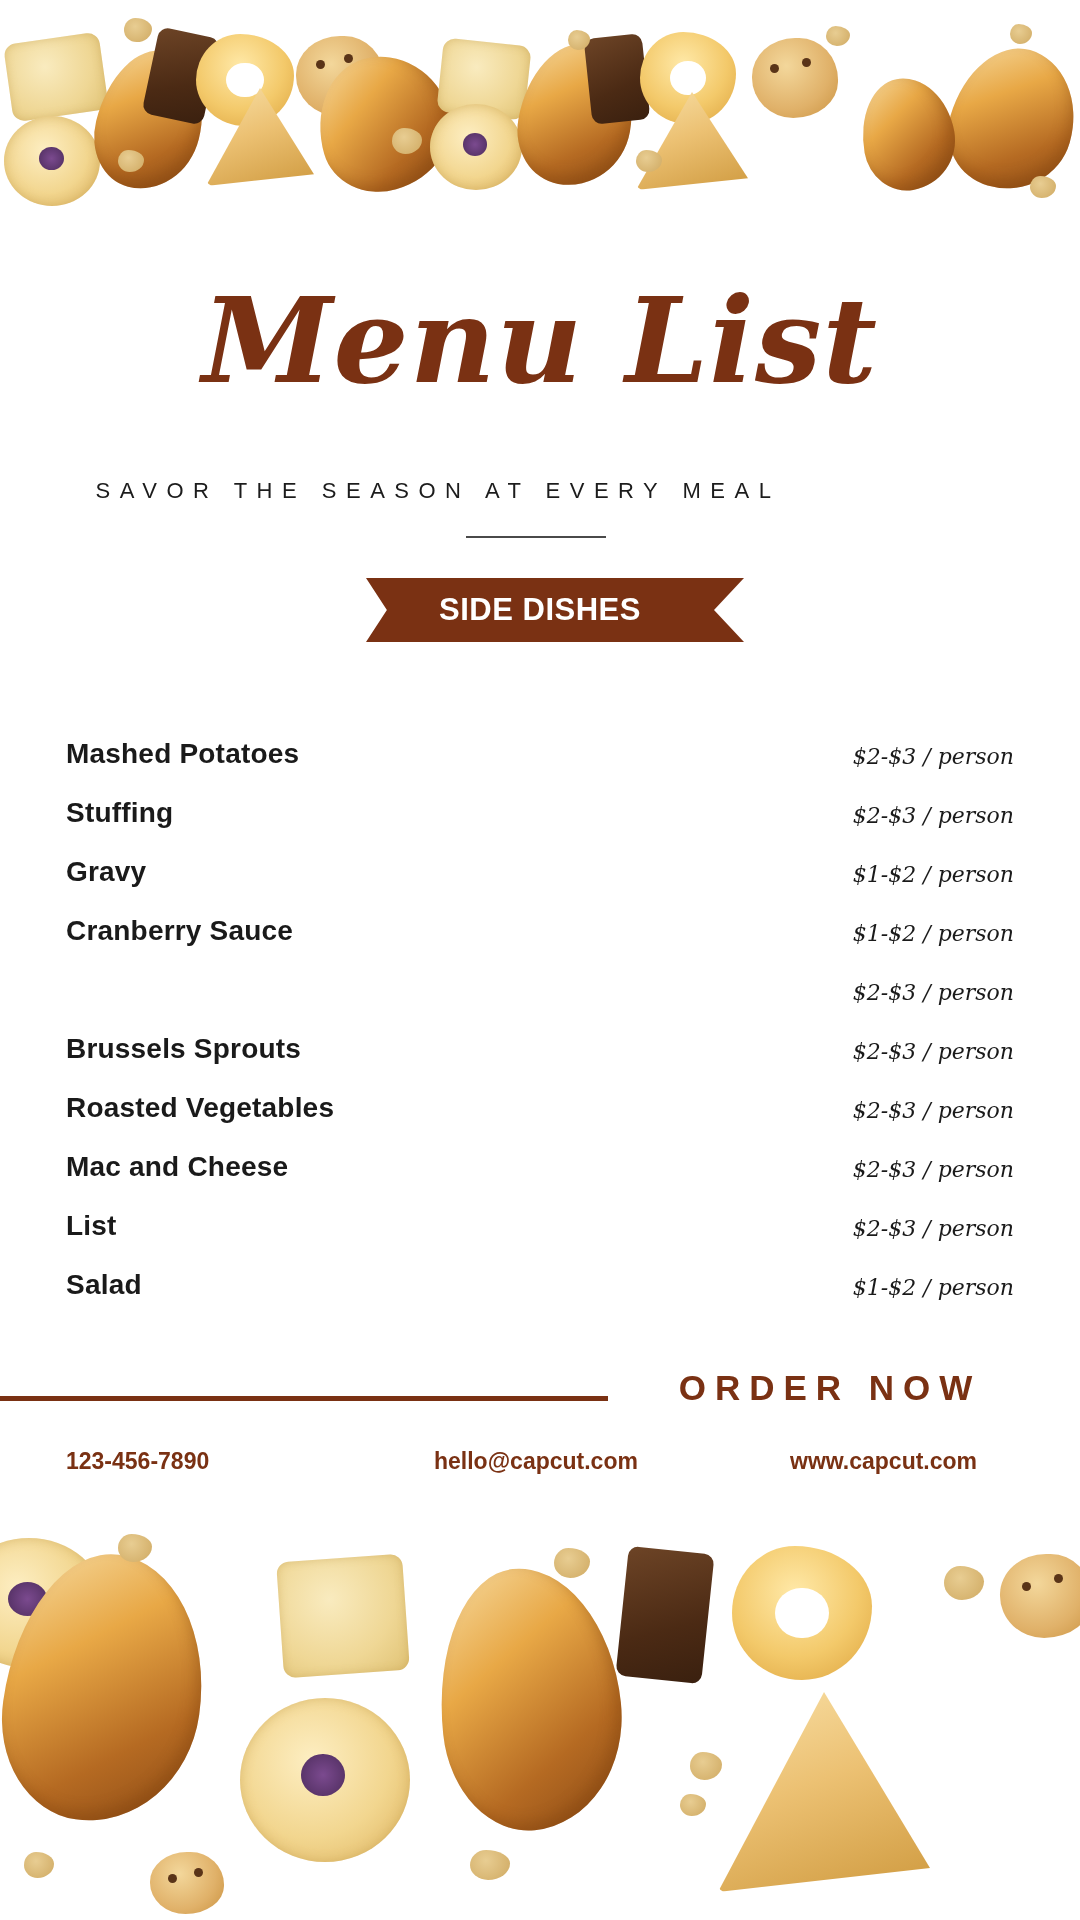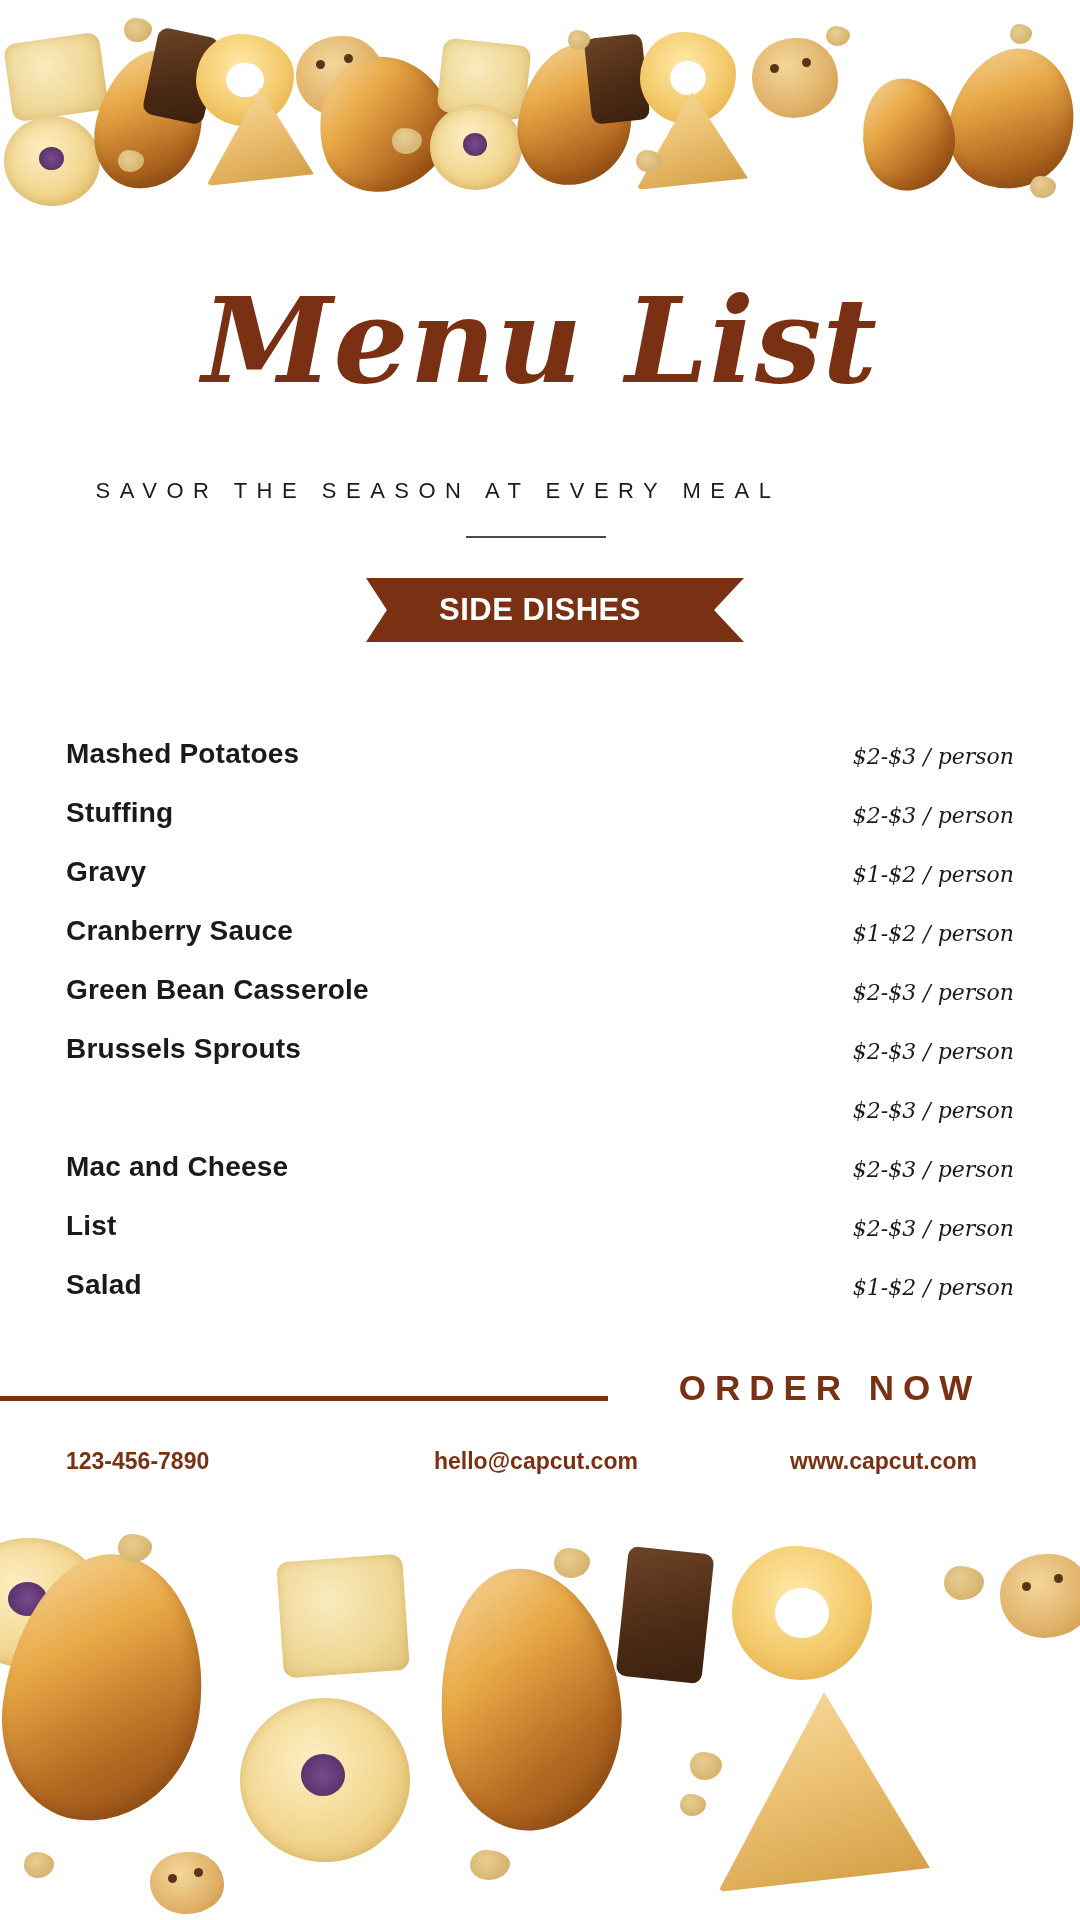--- a/index.html
+++ b/index.html
@@ -284,28 +284,28 @@
   </div>
   <div class="menu-row">
     <div class="dish">Gravy</div>
     <div class="price">$1-$2 / person</div>
   </div>
   <div class="menu-row">
     <div class="dish">Cranberry Sauce</div>
     <div class="price">$1-$2 / person</div>
   </div>
   <div class="menu-row">
-    <div class="dish">Green Bean Casserole</div>
     <div class="price">$2-$3 / person</div>
   </div>
   <div class="menu-row">
     <div class="dish">Brussels Sprouts</div>
     <div class="price">$2-$3 / person</div>
   </div>
   <div class="menu-row">
+    <div class="dish">Roasted Vegetables</div>
     <div class="price">$2-$3 / person</div>
   </div>
   <div class="menu-row">
     <div class="dish">Mac and Cheese</div>
     <div class="price">$2-$3 / person</div>
   </div>
   <div class="menu-row">
     <div class="dish">List</div>
     <div class="price">$2-$3 / person</div>
   </div>

